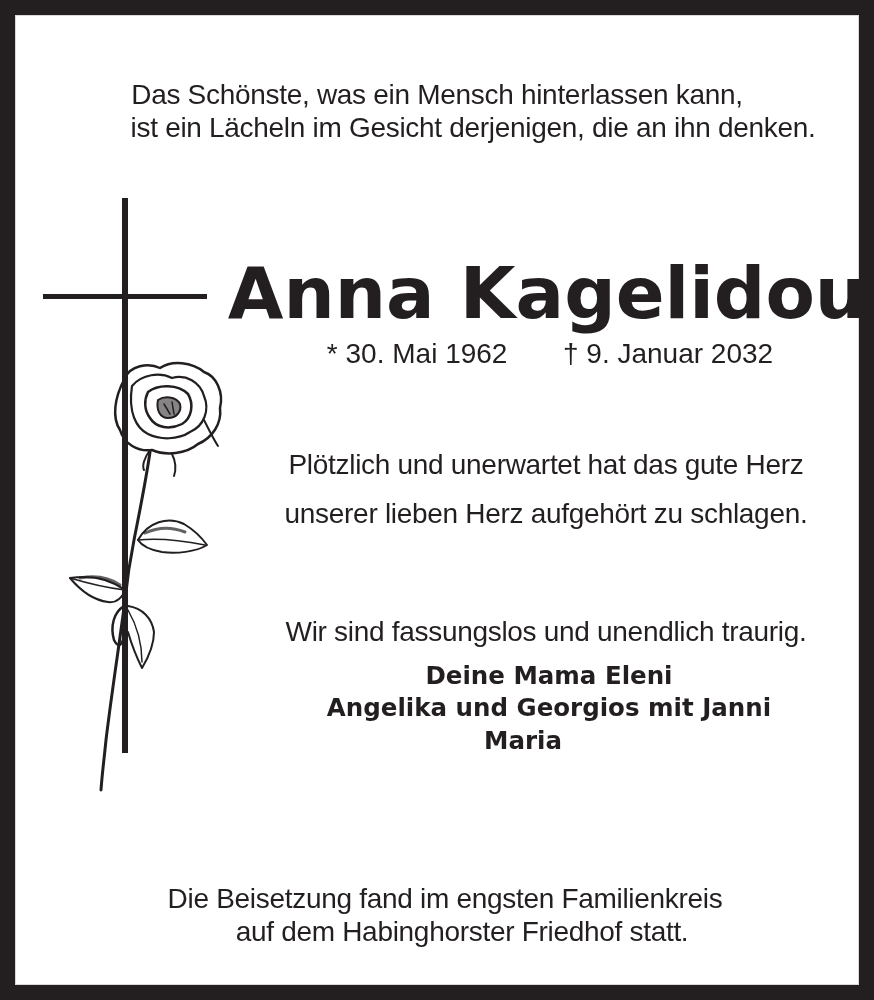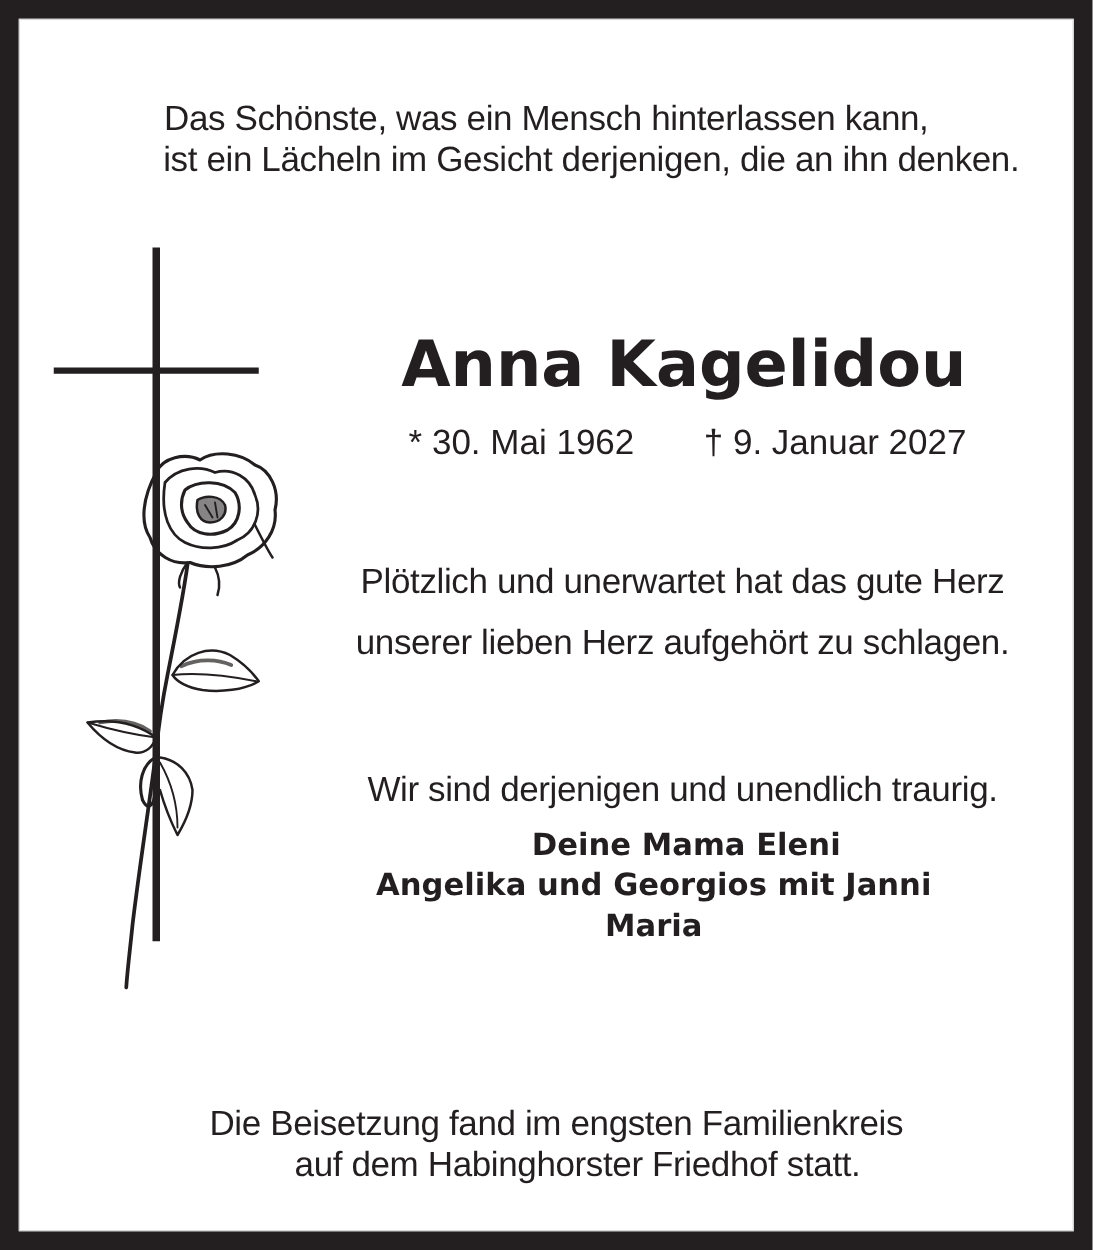--- a/index.html
+++ b/index.html
@@ -49,21 +49,21 @@
     .bold {
       font-family: "DejaVu Sans", sans-serif;
       font-weight: bold;
       font-size: 24.5px;
       line-height: 32px;
       letter-spacing: 0px;
     }
     .name {
       font-family: "DejaVu Sans", sans-serif;
       font-weight: bold;
-      font-size: 51px;
+      font-size: 72px;
       line-height: 70px;
       letter-spacing: 0px;
     }
     .dates {
       font-family: "Liberation Sans", sans-serif;
       font-size: 28px;
       line-height: 33px;
     }
     .dates .gap {
       display: inline-block;
@@ -119,33 +119,33 @@
   </g>
 </svg>
 
 <div>
   <div class="line name" style="left:547px; top:258px;">Anna Kagelidou</div>
   <div class="line dates" style="left:550px; top:337px;">
     <span>*</span>
     <span>30. Mai 1962</span>
     <span class="gap"></span>
     <span>†</span>
-    <span>9. Januar 2027</span>
+    <span>9. Januar 2032</span>
   </div>
 </div>
 
 <div>
   <div class="line regular" style="left:546px; top:448px;">Plötzlich und unerwartet hat das gute Herz</div>
   <div class="line regular" style="left:546px; top:497px;">unserer lieben Herz aufgehört zu schlagen.</div>
 </div>
 
-<div class="line regular" style="left:546px; top:615px;">Wir sind derjenigen und unendlich traurig.</div>
+<div class="line regular" style="left:546px; top:615px;">Wir sind fassungslos und unendlich traurig.</div>
 
 <div>
   <div class="line bold" style="left:549px; top:660px;">Deine Mama Eleni</div>
-  <div class="line bold" style="left:523px; top:692px;text-align:center;">Angelika und Georgios mit Janni</div>
+  <div class="line bold" style="left:549px; top:692px;text-align:center;">Angelika und Georgios mit Janni</div>
   <div class="line bold" style="left:523px; top:725px;">Maria</div>
 </div>
 
 <div>
   <div class="line regular" style="left:445px; top:882px;">Die Beisetzung fand im engsten Familienkreis</div>
   <div class="line regular" style="left:462px; top:915px;">auf dem Habinghorster Friedhof statt.</div>
 </div>
 
 </body></html>

